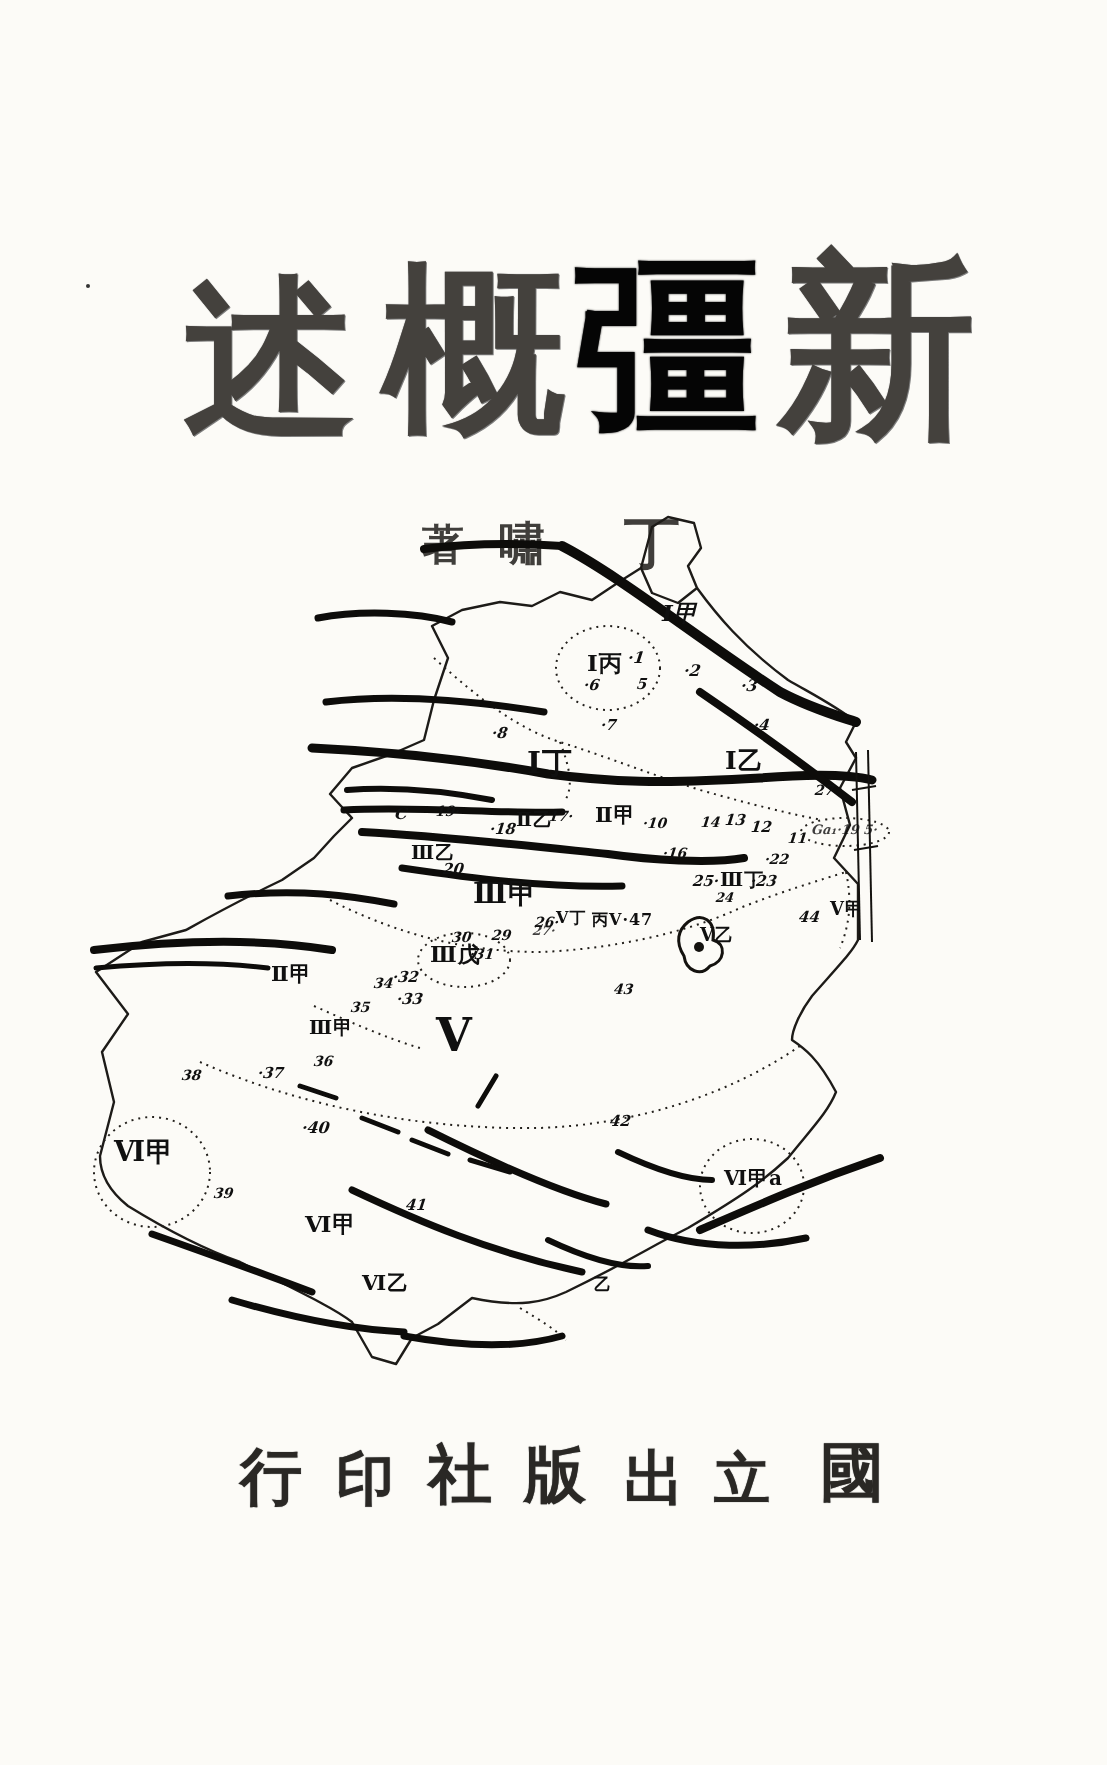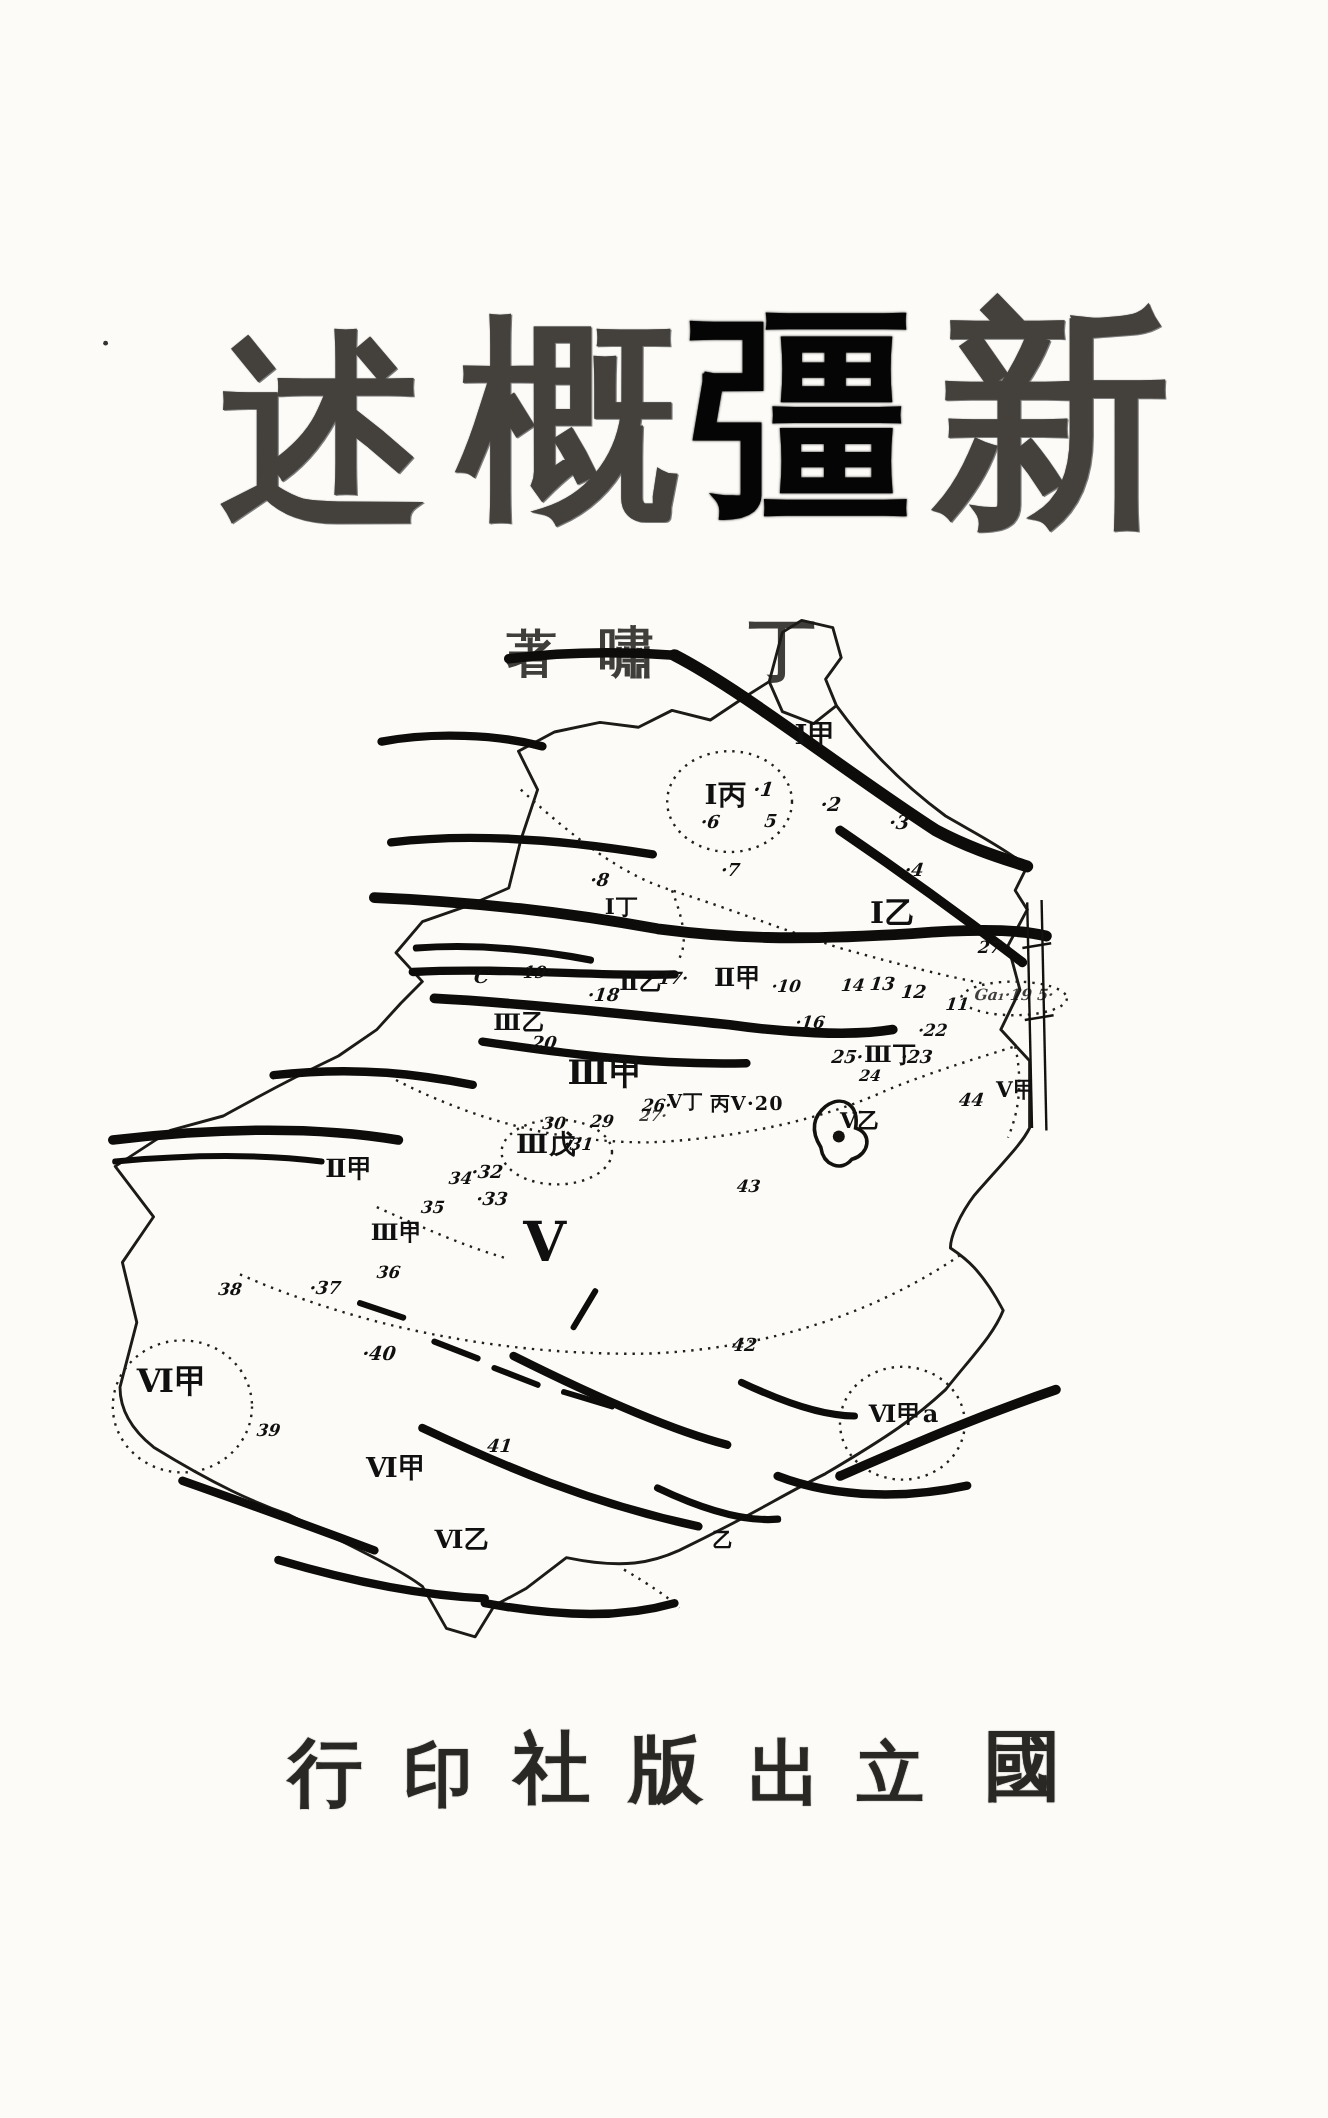--- a/index.html
+++ b/index.html
@@ -128,33 +128,33 @@
       <path d="M854,850 L878,846" fill="none"></path>
     </g>
 
     <g>
       <path d="M688,922 C702,912 716,920 713,940 C727,944 725,962 710,966 C701,977 686,971 684,956 C675,942 678,930 688,922 Z" fill="none" stroke="#14120f" stroke-width="3"></path>
       <circle cx="699" cy="947" r="5" fill="#14120f"></circle>
     </g>
   </svg>
 
   <div id="map-layer" style="position:absolute;left:0;top:0;width:1107px;height:1765px;">
-      <span class="maplabel region" style="left: 662px; top: 601px; font-size: 23px;">Ⅰ甲</span>
+      <span class="maplabel region" style="left: 662px; top: 601px; font-size: 23px; font-style: italic;">Ⅰ甲</span>
       <span class="maplabel region" style="left: 587px; top: 651px; font-size: 23px;">Ⅰ丙</span>
-      <span class="maplabel region" style="left: 504px; top: 748px; font-size: 18px;">Ⅰ丁</span>
+      <span class="maplabel region" style="left: 527px; top: 748px; font-size: 30px;">Ⅰ丁</span>
       <span class="maplabel region" style="left: 695px; top: 748px; font-size: 25px; margin-left: 30px;">Ⅰ乙</span>
       <span class="maplabel region" style="left: 516px; top: 810px; font-size: 19px;">Ⅱ乙</span>
       <span class="maplabel region" style="left: 595px; top: 804px; font-size: 21px;">Ⅱ甲</span>
       <span class="maplabel region" style="left: 411px; top: 843px; font-size: 19px;">Ⅲ乙</span>
       <span class="maplabel region" style="left: 473px; top: 880px; font-size: 28px;">Ⅲ甲</span>
       <span class="maplabel region" style="left: 720px; top: 870px; font-size: 19px;">Ⅲ丁</span>
       <span class="maplabel region" style="left: 830px; top: 900px; font-size: 18px;">Ⅴ甲</span>
       <span class="maplabel region" style="left: 430px; top: 943px; font-size: 22px;">Ⅲ戊</span>
       <span class="maplabel region" style="left: 556px; top: 910px; font-size: 16px;">Ⅴ丁</span>
-      <span class="maplabel region" style="left: 592px; top: 912px; font-size: 16px;">丙Ⅴ·20</span>
+      <span class="maplabel region" style="left: 592px; top: 912px; font-size: 16px;">丙Ⅴ·47</span>
       <span class="maplabel region" style="left: 700px; top: 926px; font-size: 18px;">Ⅴ乙</span>
       <span class="maplabel region" style="left: 436px; top: 1012px; font-size: 46px;">Ⅴ</span>
       <span class="maplabel region" style="left: 271px; top: 963px; font-size: 21px;">Ⅱ甲</span>
       <span class="maplabel region" style="left: 309px; top: 1018px; font-size: 19px;">Ⅲ甲</span>
       <span class="maplabel region" style="left: 114px; top: 1138px; font-size: 27px;">Ⅵ甲</span>
       <span class="maplabel region" style="left: 305px; top: 1212px; font-size: 23px;">Ⅵ甲</span>
       <span class="maplabel region" style="left: 724px; top: 1168px; font-size: 20px;">Ⅵ甲a</span>
       <span class="maplabel region" style="left: 362px; top: 1272px; font-size: 21px;">Ⅵ乙</span>
       <span class="maplabel region" style="left: 594px; top: 1276px; font-size: 17px;">乙</span>
       <span class="maplabel num" style="left: 628px; top: 650px; font-size: 16px;">·1</span>

